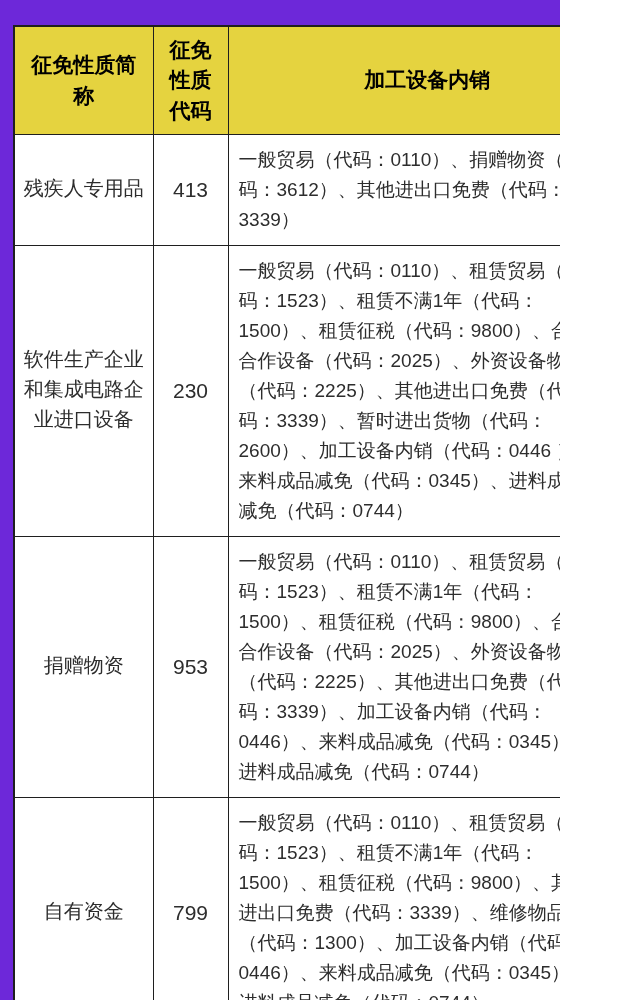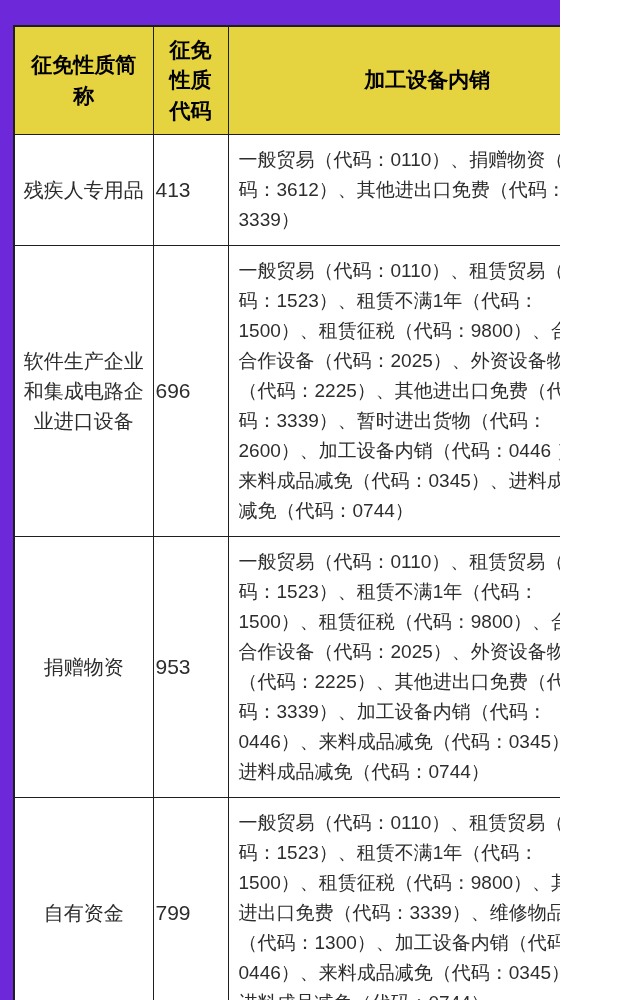--- a/index.html
+++ b/index.html
@@ -45,22 +45,24 @@
     line-height: 1.45;
     text-align: center;
     padding: 8px 6px;
   }
   td.name {
     text-align: center;
     color: #2d2d2d;
     font-size: 20px;
     line-height: 1.5;
     padding: 6px 4px;
+    font-family: Liberation Mono, monospace;
   }
   td.code {
+    text-align: center;
     color: #2d2d2d;
     font-size: 21px;
     padding: 6px 2px;
   }
   td.methods {
     text-align: left;
     color: #2d2d2d;
     font-size: 19px;
     line-height: 30px;
     padding: 10px 24px 10px 10px;
@@ -91,21 +93,21 @@
         </tr>
       </thead>
       <tbody>
         <tr class="r-0">
           <td class="name">残疾人专用品</td>
           <td class="code">413</td>
           <td class="methods">一般贸易（代码：0110）、捐赠物资（代码：3612）、其他进出口免费（代码：3339）</td>
         </tr>
         <tr class="r-2">
           <td class="name">软件生产企业和集成电路企业进口设备</td>
-          <td class="code">696</td>
+          <td class="code">230</td>
           <td class="methods">一般贸易（代码：0110）、租赁贸易（代码：1523）、租赁不满1年（代码：1500）、租赁征税（代码：9800）、合资合作设备（代码：2025）、外资设备物品（代码：2225）、其他进出口免费（代码：3339）、暂时进出货物（代码：2600）、加工设备内销（代码：0446 ）、来料成品减免（代码：0345）、进料成品减免（代码：0744）</td>
         </tr>
         <tr class="r-3">
           <td class="name">捐赠物资</td>
           <td class="code">953</td>
           <td class="methods">一般贸易（代码：0110）、租赁贸易（代码：1523）、租赁不满1年（代码：1500）、租赁征税（代码：9800）、合资合作设备（代码：2025）、外资设备物品（代码：2225）、其他进出口免费（代码：3339）、加工设备内销（代码：0446）、来料成品减免（代码：0345）、进料成品减免（代码：0744）</td>
         </tr>
         <tr class="r-4">
           <td class="name">自有资金</td>
           <td class="code">799</td>

